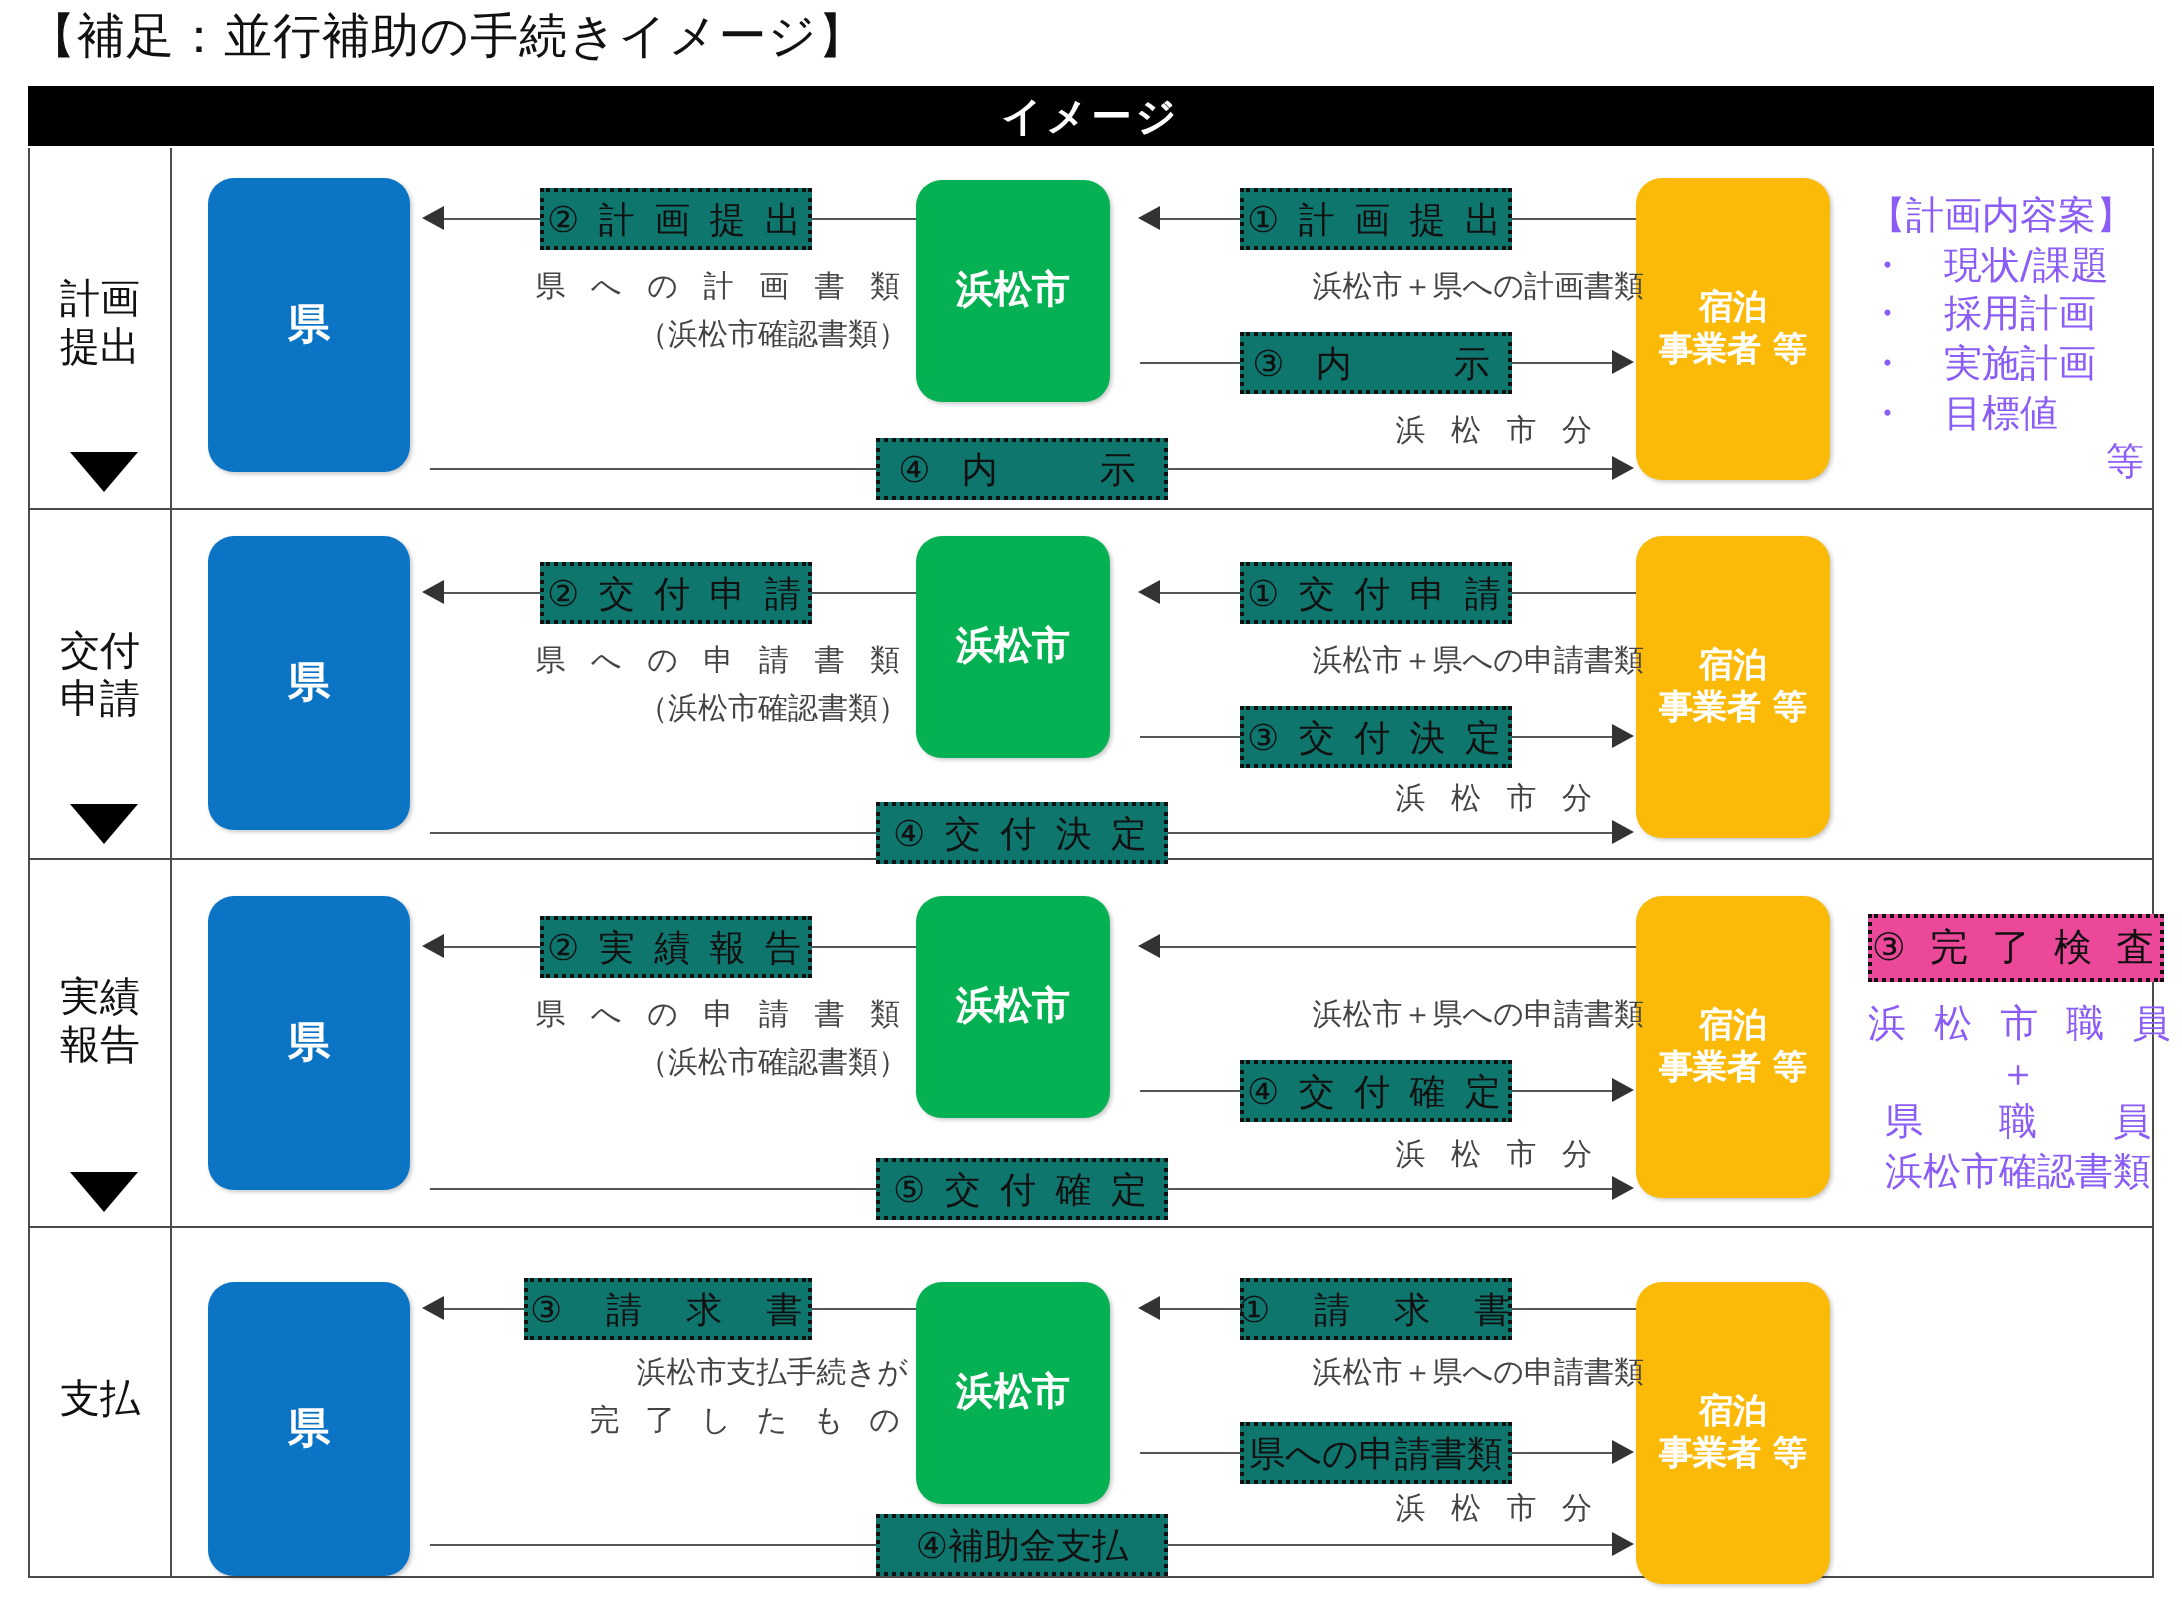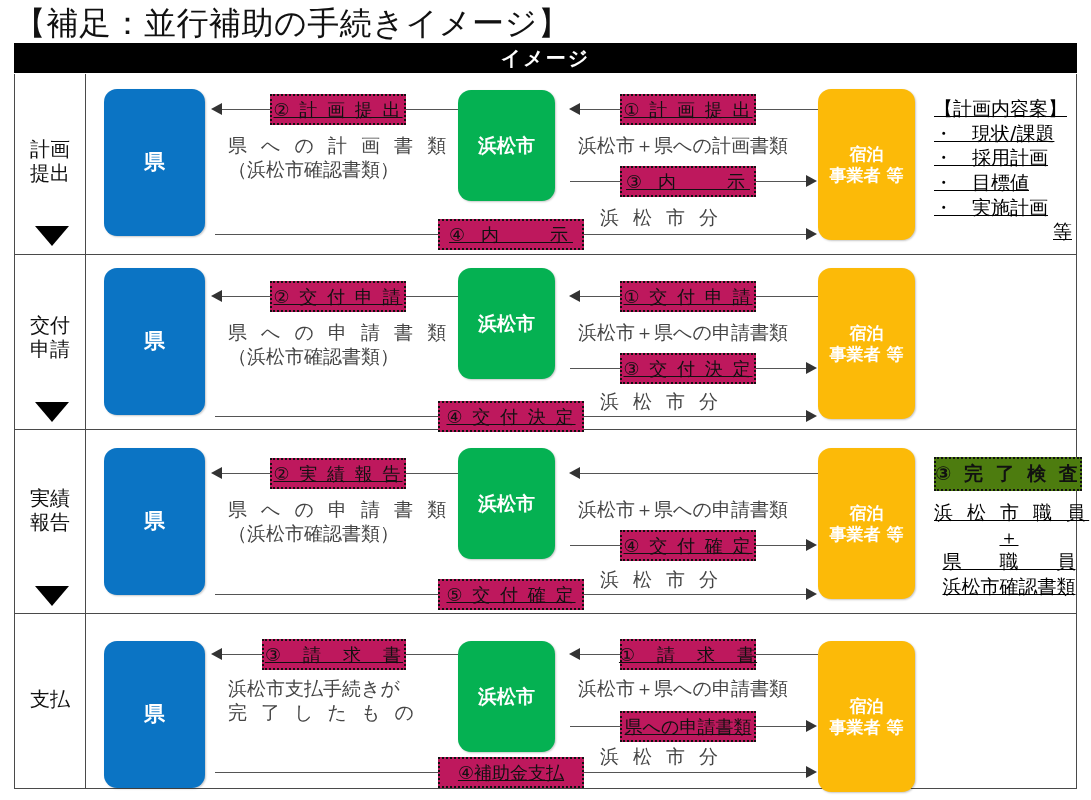--- a/index.html
+++ b/index.html
@@ -9,21 +9,21 @@
     font-family:"DejaVu Sans","Liberation Sans",sans-serif;
     color:#111;
     overflow:hidden;
     position:relative;
   }
   .page{position:relative;width:1091px;height:800px;}
 
   
   .title{
     position:absolute;left:14px;top:2px;
-    font-size:32px;font-weight:500;letter-spacing:.5px;
+    font-size:24px;font-weight:500;letter-spacing:.5px;
     white-space:nowrap;
   }
 
   
   .header-band{
     position:absolute;left:14px;top:43px;width:1063px;height:30px;
     background:#000;color:#fff;
     display:flex;align-items:center;justify-content:center;
     font-size:20px;font-weight:bold;letter-spacing:2px;
   }
@@ -75,51 +75,49 @@
   .line{position:absolute;height:0;border-top:1.6px solid #555;}
   .arrow-l,.arrow-r{position:absolute;width:0;height:0;
     border-top:6px solid transparent;border-bottom:6px solid transparent;}
   .arrow-l{border-right:11px solid #333;}
   .arrow-r{border-left:11px solid #333;}
 
   
   .chip{
     position:absolute;
     border:2px dotted #111;
-    background:#be185d;
+    background:#0f766e;
     display:flex;align-items:center;justify-content:center;
     font-size:18px;white-space:nowrap;
     box-sizing:border-box;
     padding:1px 4px;
-    text-decoration:underline;
   }
   .chip.sp{letter-spacing:5px;}
   .chip.sp2{letter-spacing:2px;}
 
   
   .cap{
-    position:absolute;text-align:left;color:#444;
-    font-size:19px;line-height:1.25;white-space:nowrap;
+    position:absolute;text-align:right;color:#444;
+    font-size:15px;line-height:1.25;white-space:nowrap;
   }
   .cap.sp{letter-spacing:4px;}
   .cap.tight{letter-spacing:0;}
 
   
   .note{
-    position:absolute;color:#000000;font-size:19px;line-height:1.3;text-decoration:underline;
+    position:absolute;color:#8b5cf6;font-size:19px;line-height:1.3;
   }
   .note .nhead{font-size:19px;}
   .note .nline{white-space:nowrap;}
   .note .sp{letter-spacing:4px;}
   .note-chip{
-    position:absolute;border:2px dotted #111;background:#4d7c0f;
+    position:absolute;border:2px dotted #111;background:#ec4899;
     display:flex;align-items:center;justify-content:center;
     font-size:19px;letter-spacing:3px;white-space:nowrap;
     box-sizing:border-box;
-    font-weight:bold;
   }
 </style>
 </head>
 <body>
 
 <div class="page">
 
   <div class="title">【補足：並行補助の手続きイメージ】</div>
 
   <div class="header-band">
@@ -165,22 +163,22 @@
 
   <div class="line" style="left:215px;top:234px;width:594px;"></div>
   <div class="arrow-r" style="left:806px;top:228px;"></div>
   <div class="chip sp" style="left:438px;top:219px;width:146px;height:31px;">④ 内　　示</div>
   <div class="cap sp" style="left:600px;top:206px;width:200px;">浜 松 市 分</div>
 
   <div class="note" style="left:934px;top:96px;width:150px;">
     <div class="nhead">【計画内容案】</div>
     <div class="nline">・　現状/課題</div>
     <div class="nline">・　採用計画</div>
+    <div class="nline">・　実施計画</div>
     <div class="nline">・　目標値</div>
-    <div class="nline">・　実施計画</div>
     <div class="nline" style="text-align:right;padding-right:12px;">等</div>
   </div>
 
   <div class="row" style="top:255px;height:175px;"></div>
 
   <div class="stage-label" style="top:314px;">
     <div>交付</div>
     <div>申請</div>
   </div>
   <div class="stage-tri" style="top:402px;"></div>

